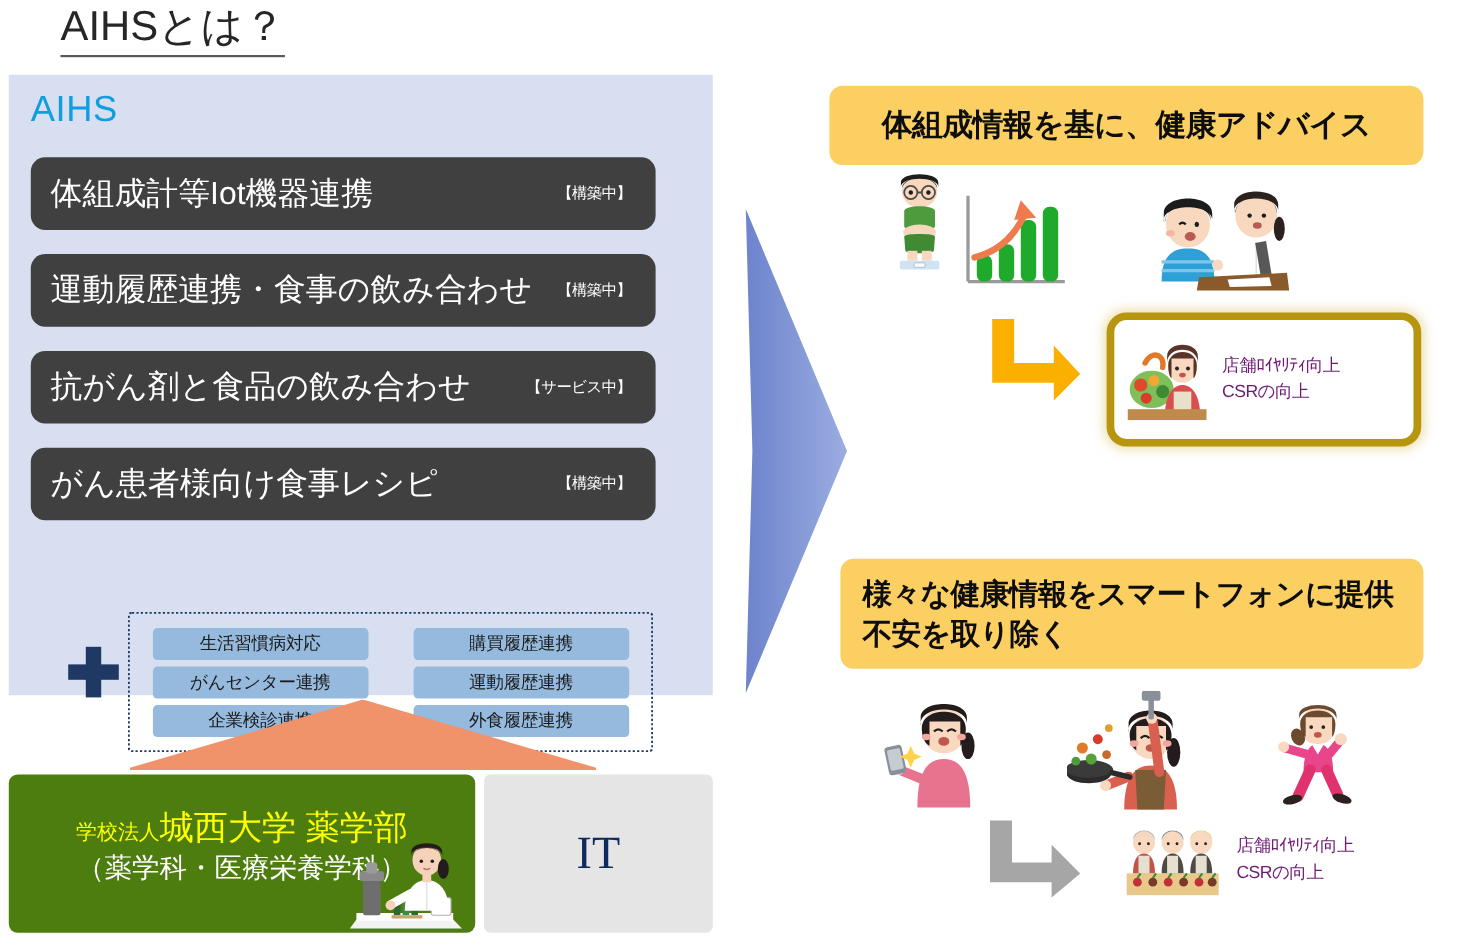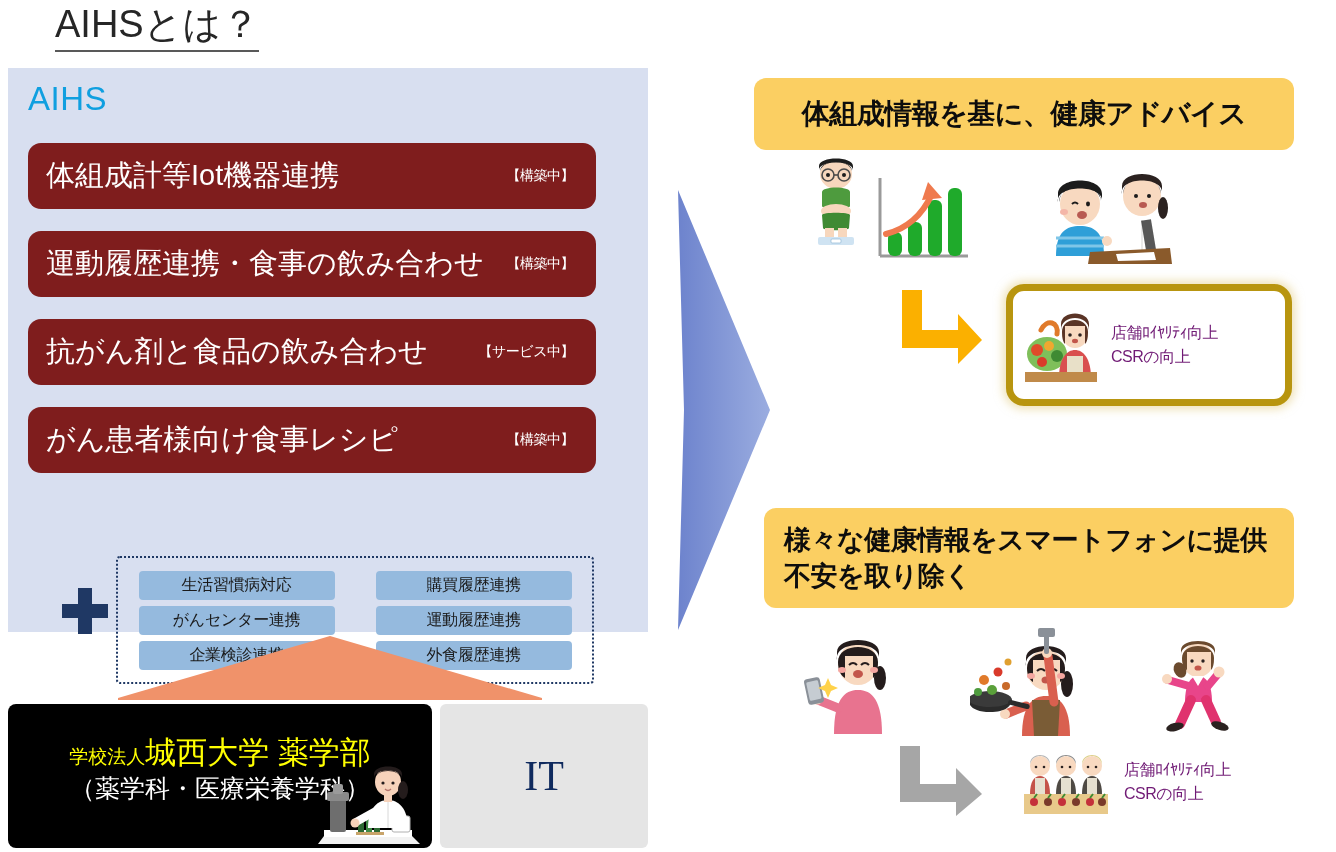--- a/index.html
+++ b/index.html
@@ -28,21 +28,21 @@
   #aihs-panel{
     left:8px;top:68px;width:640px;height:564px;
     background:#d8dff0;
   }
   #aihs-panel-label{
     position:absolute;left:20px;top:12px;
     font-size:33px;color:#0f9fe0;letter-spacing:0.5px;
   }
   .feature-bar{
     position:absolute;left:20px;width:568px;height:66px;
-    background:#7f1d1d;border-radius:13px;
+    background:#404040;border-radius:13px;
     display:flex;align-items:center;
   }
   .feature-bar .fb-label{
     color:#ffffff;font-size:29px;margin-left:18px;letter-spacing:0px;
     white-space:nowrap;
   }
   .feature-bar .fb-status{
     color:#ffffff;font-size:14px;position:absolute;right:22px;
     white-space:nowrap;letter-spacing:-0.5px;
   }
@@ -74,21 +74,21 @@
     display:flex;align-items:center;justify-content:center;
     font-size:16px;color:#1a1a1a;letter-spacing:-0.3px;
   }
 
   
   #orange-arrow{left:118px;top:636px;width:424px;height:64px;}
 
   
   #univ-box{
     left:8px;top:704px;width:424px;height:144px;
-    background:#000000;border-radius:8px;
+    background:#4d7c0f;border-radius:8px;
   }
   #univ-line1{
     position:absolute;left:0;right:0;top:28px;text-align:center;
     color:#ffff00;white-space:nowrap;
   }
   #univ-line1 .small{font-size:19px;}
   #univ-line1 .big{font-size:31px;}
   #univ-line2{
     position:absolute;left:0;right:0;top:68px;text-align:center;
     color:#ffffff;font-size:25px;white-space:nowrap;

